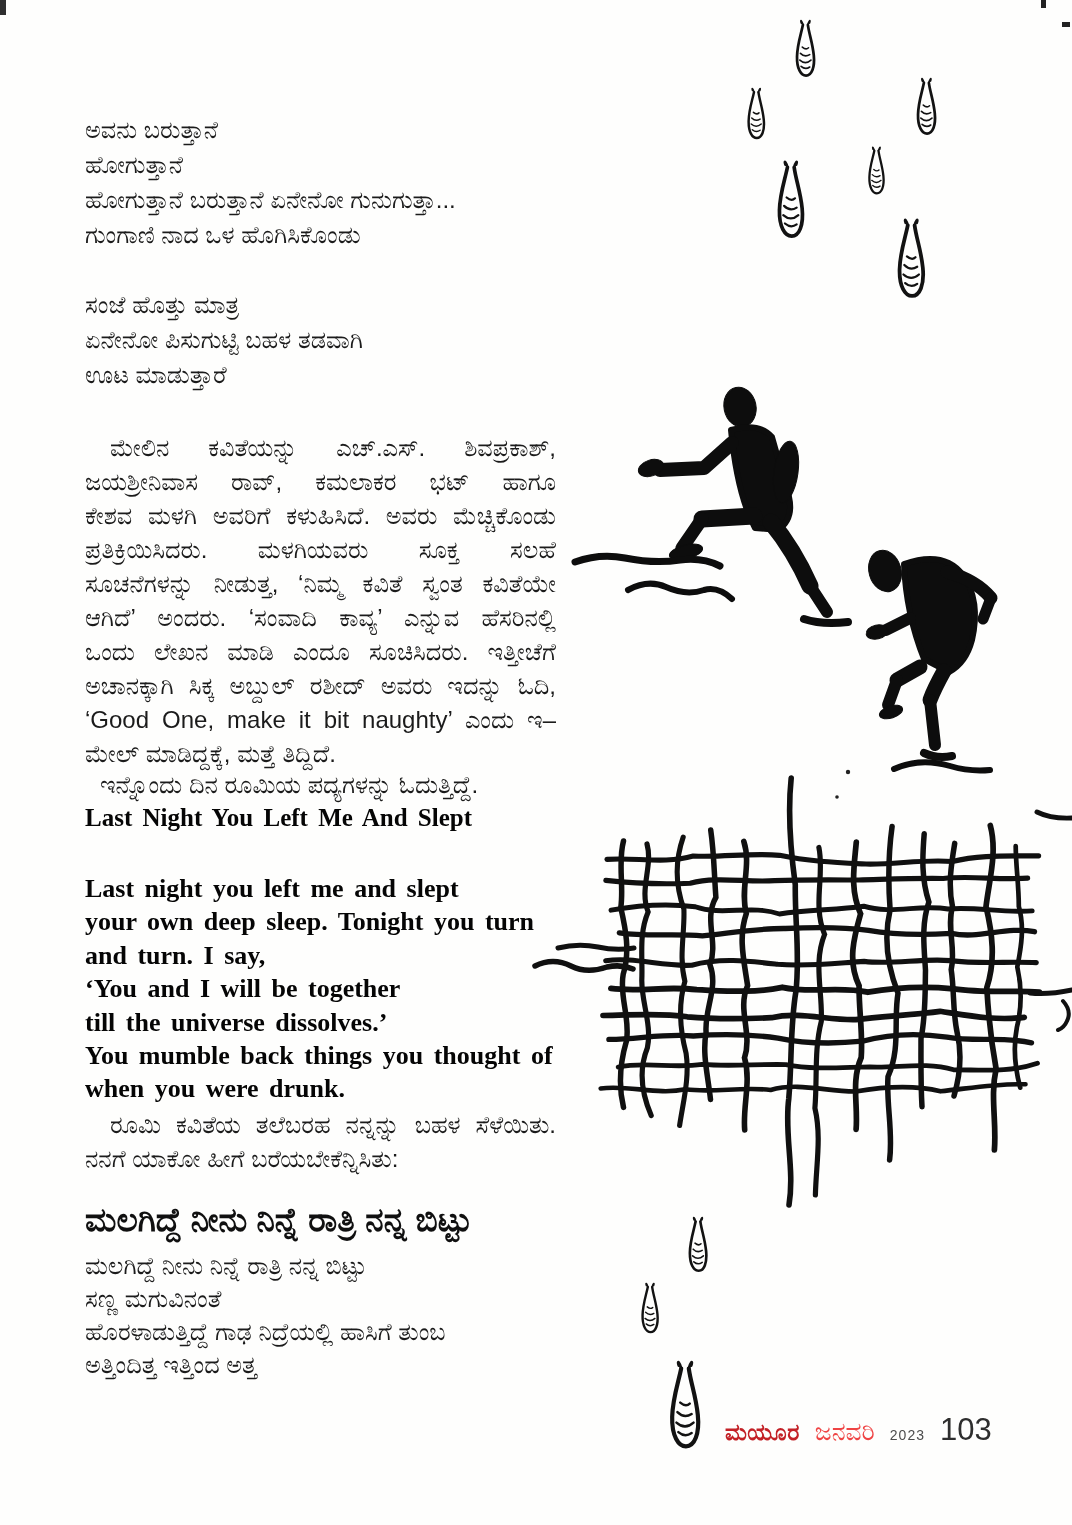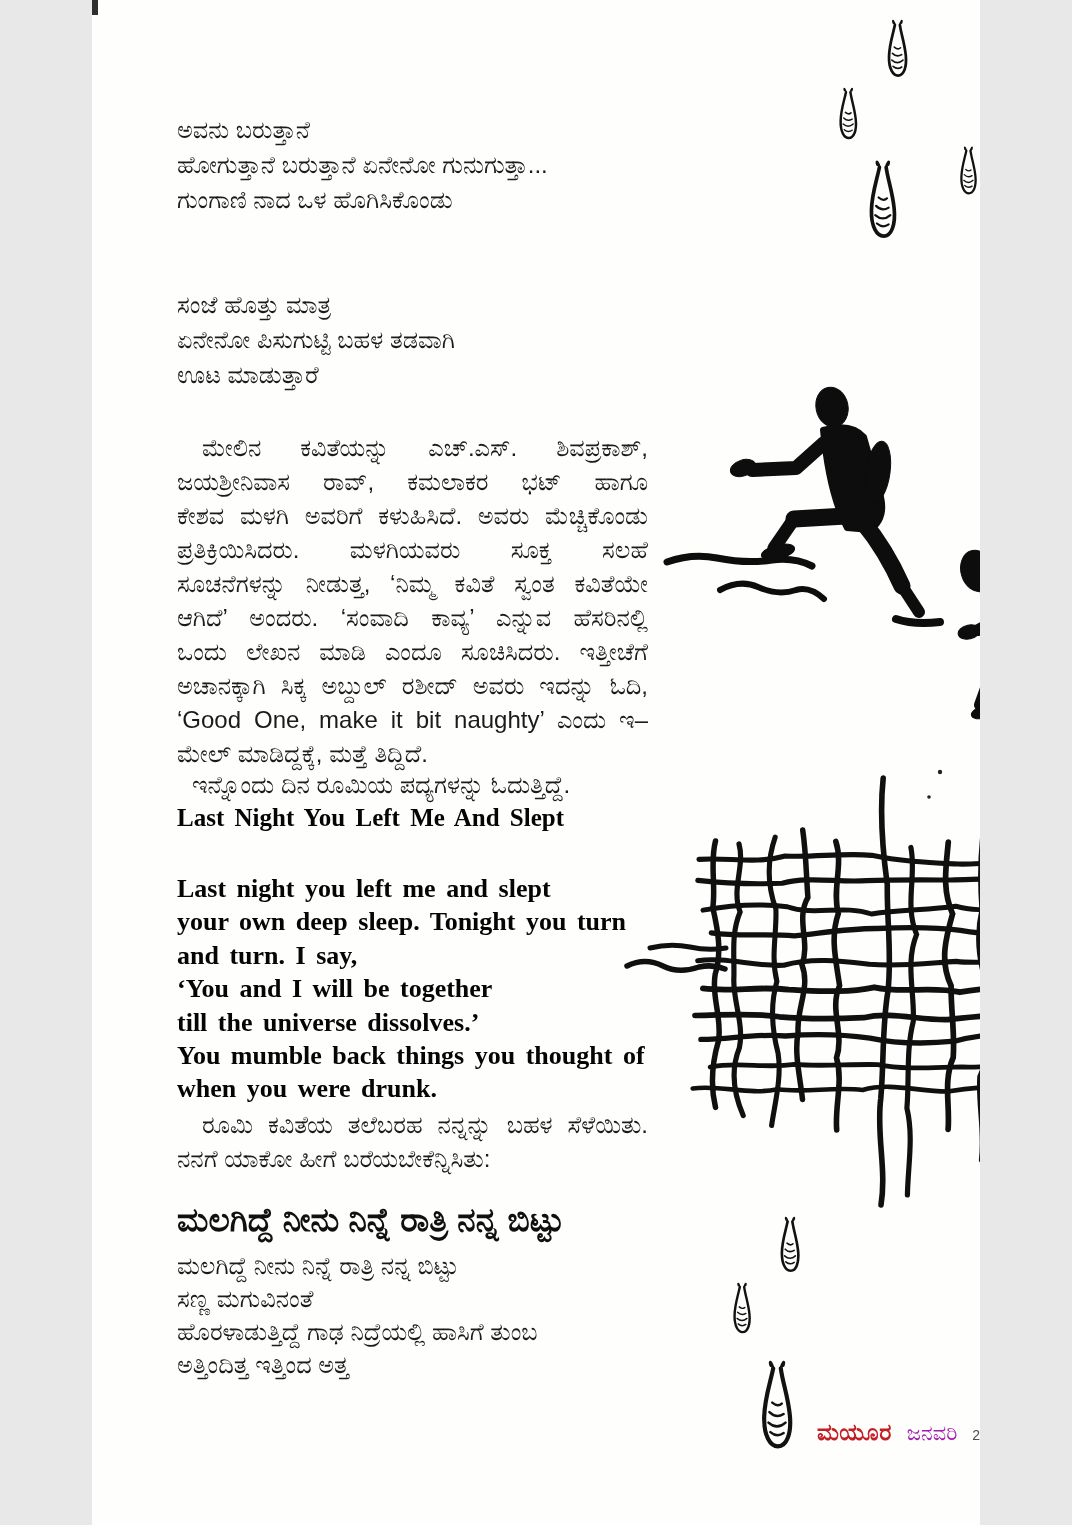--- a/index.html
+++ b/index.html
@@ -1,38 +1,38 @@
 <!DOCTYPE html>
 <html><head>
 <meta charset="utf-8">
 <style>
   html,body{margin:0;padding:0;background:#e8e8e8;}
   .page{
-    position:relative;width:888px;height:1525px;margin:0 auto;
+    position:relative;width:1072px;height:1525px;margin:0 auto;
     background:#fefefd;overflow:hidden;
     font-family:"Liberation Sans", sans-serif;color:#1b1b1b;
   }
   .abs{position:absolute;}
   .kn{font-size:24px;}
   .ln{white-space:nowrap;}
   #stanza1{left:85px;top:112px;line-height:35px;}
   #stanza2{left:85px;top:287px;line-height:35px;}
   #prose{left:85px;top:431px;width:471px;line-height:34px;}
   .jline{text-align:justify;height:34px;overflow:hidden;}
   .jline::after{content:"";display:inline-block;width:100%;}
   .indent{text-indent:25px;}
   #rumi-intro{left:75px;top:771px;text-indent:25px;}
   #english-title{left:85px;top:804px;font-family:"Liberation Serif",serif;font-weight:bold;font-size:25px;color:#050505;word-spacing:4px;}
   #english-poem{left:85px;top:872px;font-family:"Liberation Serif",serif;font-weight:bold;font-size:26px;line-height:33.4px;color:#050505;word-spacing:4px;}
   #para2{left:85px;top:1108px;width:471px;line-height:33.5px;}
   #kannada-heading{left:85px;top:1201px;font-size:33px;font-weight:700;color:#101010;}
   #poem3{left:85px;top:1249px;line-height:33px;}
   #footer{left:725px;top:1392px;display:flex;align-items:baseline;gap:15px;}
   .mag{color:#c32026;font-weight:700;font-size:23px;letter-spacing:.5px;margin-top:27px;}
-  .month{font-size:21px;color:#a21caf;}
+  .month{font-size:25px;color:#ef4444;}
   .year{font-size:14px;color:#4d4d4d;letter-spacing:1px;}
   .pageno{font-size:31px;color:#2e2e2e;}
   #corner-mark{left:0;top:0;width:6px;height:15px;background:#2f2f2f;}
   #art{position:absolute;left:0;top:0;pointer-events:none;}
 </style>
 </head>
 <body>
 
 <div class="page">
 
@@ -136,20 +136,21 @@
 
     <g>
       <use href="#drop" transform="translate(686,1215) scale(0.60)"></use>
       <use href="#drop" transform="translate(639,1281) scale(0.55)"></use>
       <use href="#drop" transform="translate(666,1358) scale(0.95)"></use>
     </g>
   </svg>
 
   <div class="abs kn" id="stanza1">
     <div class="ln">ಅವನು ಬರುತ್ತಾನೆ</div>
+    <div class="ln">ಹೋಗುತ್ತಾನೆ</div>
     <div class="ln">ಹೋಗುತ್ತಾನೆ ಬರುತ್ತಾನೆ ಏನೇನೋ ಗುನುಗುತ್ತಾ...</div>
     <div class="ln">ಗುಂಗಾಣಿ ನಾದ ಒಳ ಹೊಗಿಸಿಕೊಂಡು</div>
   </div>
 
   <div class="abs kn" id="stanza2">
     <div class="ln">ಸಂಜೆ ಹೊತ್ತು ಮಾತ್ರ</div>
     <div class="ln">ಏನೇನೋ ಪಿಸುಗುಟ್ಟಿ ಬಹಳ ತಡವಾಗಿ</div>
     <div class="ln">ಊಟ ಮಾಡುತ್ತಾರೆ</div>
   </div>
 

